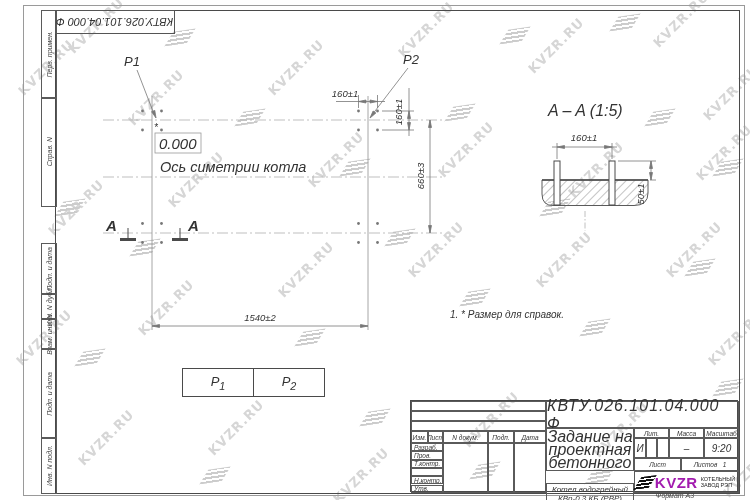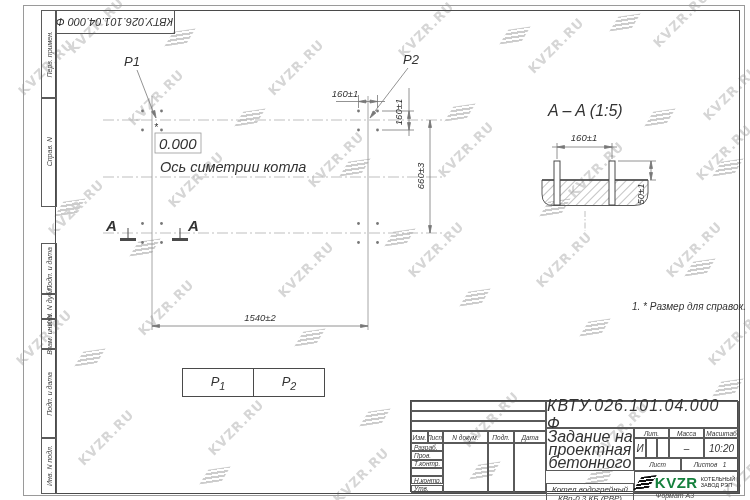--- a/index.html
+++ b/index.html
@@ -25,40 +25,40 @@
   
   .docbox{position:absolute;left:55px;top:10px;width:118px;height:22px;
           border:1px solid #555;z-index:2;display:flex;align-items:center;justify-content:center;}
   .docbox span{transform:rotate(180deg);font-style:italic;font-size:11px;color:#333;white-space:nowrap;}
   
   svg.draw{position:absolute;left:0;top:0;z-index:2;}
   .dtxt{font-family:"Liberation Sans",sans-serif;font-style:italic;fill:#333;}
   
   .notes{position:absolute;left:420px;top:301px;width:326px;z-index:2;
          font-style:italic;font-size:10px;line-height:12.4px;color:#333;}
-  .notes p{margin:0;text-indent:22px;text-align:right;}
+  .notes p{margin:8px;text-indent:22px;}
   
   .loads{position:absolute;left:182px;top:368px;z-index:2;border-collapse:collapse;}
   .loads td{border:1.2px solid #4a4a4a;width:68px;text-align:center;
             font-style:italic;font-size:13px;color:#333;height:25px;}
   
   .tb{position:absolute;left:410px;top:400px;width:328px;height:92px;
       border:1.6px solid #4a4a4a;box-sizing:border-box;z-index:2;font-style:italic;color:#333;}
   .tb .cell{position:absolute;box-sizing:border-box;border:0.8px solid #5a5a5a;}
   .tb .lbl{font-size:6.5px;display:flex;align-items:center;justify-content:center;overflow:hidden;white-space:nowrap;}
   .tb .lbl-left{justify-content:flex-start;padding-left:2px;}
   .tb .big{font-size:16px;display:flex;align-items:center;justify-content:center;letter-spacing:1px;}
   .tb .name{font-size:16px;display:flex;flex-direction:column;align-items:center;justify-content:center;line-height:13px;}
   .tb .prod{font-size:8px;display:flex;flex-direction:column;align-items:center;justify-content:center;line-height:9px;}
   .tb .val{font-size:10px;display:flex;align-items:center;justify-content:center;}
   .logo-cell{display:flex;align-items:center;justify-content:center;gap:3px;font-style:normal;}
   .logo-icon{width:14px;height:13px;flex:0 0 auto;
              background:repeating-linear-gradient(0deg,#111 0 2.2px,transparent 2.2px 3.7px);
              transform:skewX(-38deg) rotate(-8deg);}
-  .logo-name{font-weight:bold;font-size:15px;color:#15803d;letter-spacing:.5px;}
+  .logo-name{font-weight:bold;font-size:15px;color:#a21caf;letter-spacing:.5px;}
   .logo-sub{font-size:5.5px;line-height:6px;color:#222;text-align:left;}
   .format-label{position:absolute;left:610px;top:491.5px;width:130px;text-align:center;
                 font-style:italic;font-size:7px;color:#444;z-index:2;}
 </style>
 </head>
 <body>
 
 <div class="sheet">
 
   <div class="wm-layer">
@@ -311,21 +311,21 @@
       <div>КВр-0,3 КБ (РВР)</div>
     </div>
 
     <div class="cell lbl" style="left:223px;top:27px;width:35px;height:10px">Лит.</div>
     <div class="cell lbl" style="left:258px;top:27px;width:35px;height:10px">Масса</div>
     <div class="cell lbl" style="left:293px;top:27px;width:35px;height:10px">Масштаб</div>
     <div class="cell val" style="left:223px;top:37px;width:12px;height:20px">И</div>
     <div class="cell" style="left:235px;top:37px;width:11px;height:20px"></div>
     <div class="cell" style="left:246px;top:37px;width:12px;height:20px"></div>
     <div class="cell val" style="left:258px;top:37px;width:35px;height:20px">–</div>
-    <div class="cell val" style="left:293px;top:37px;width:35px;height:20px">10:20</div>
+    <div class="cell val" style="left:293px;top:37px;width:35px;height:20px">9:20</div>
 
     <div class="cell lbl" style="left:223px;top:57px;width:47px;height:13px">Лист</div>
     <div class="cell lbl" style="left:270px;top:57px;width:58px;height:13px">
       <span>Листов</span>&nbsp;&nbsp;&nbsp;
       <span>1</span>
     </div>
 
     <div class="cell logo-cell" style="left:223px;top:70px;width:105px;height:22px">
       <span class="logo-icon"></span>
       <span class="logo-name">KVZR</span>

